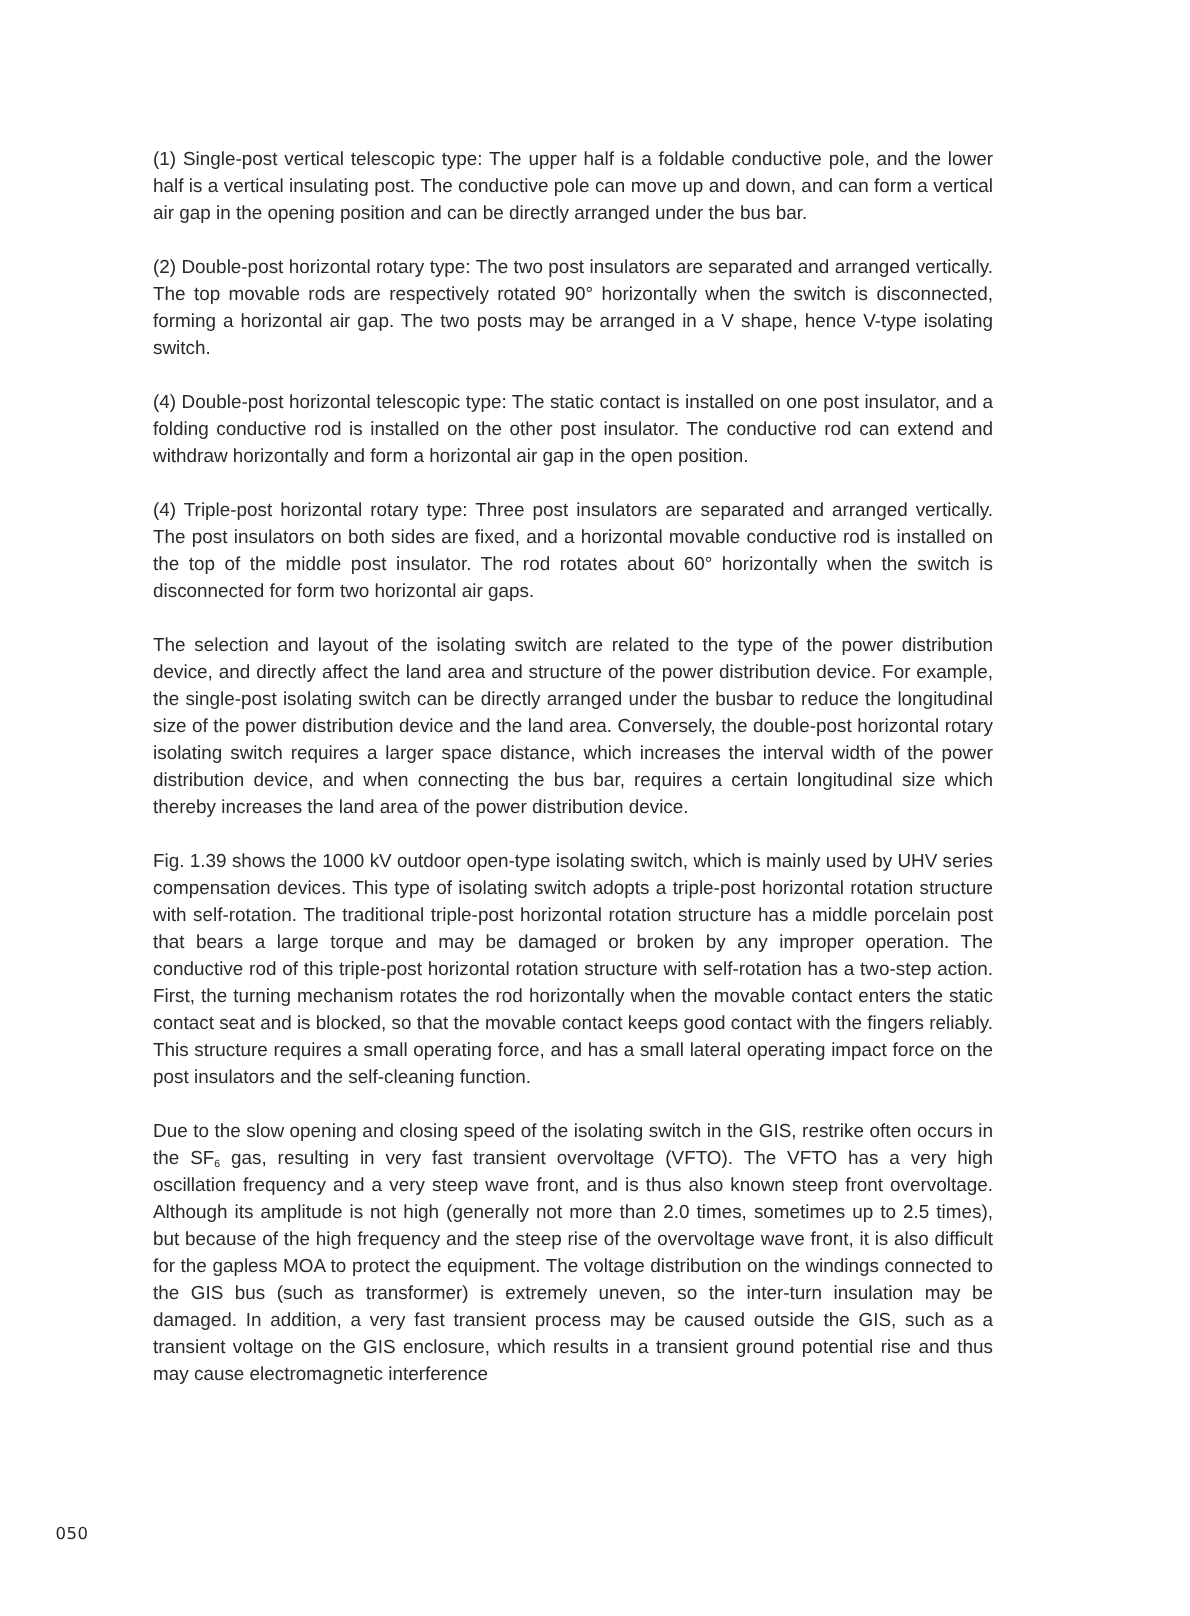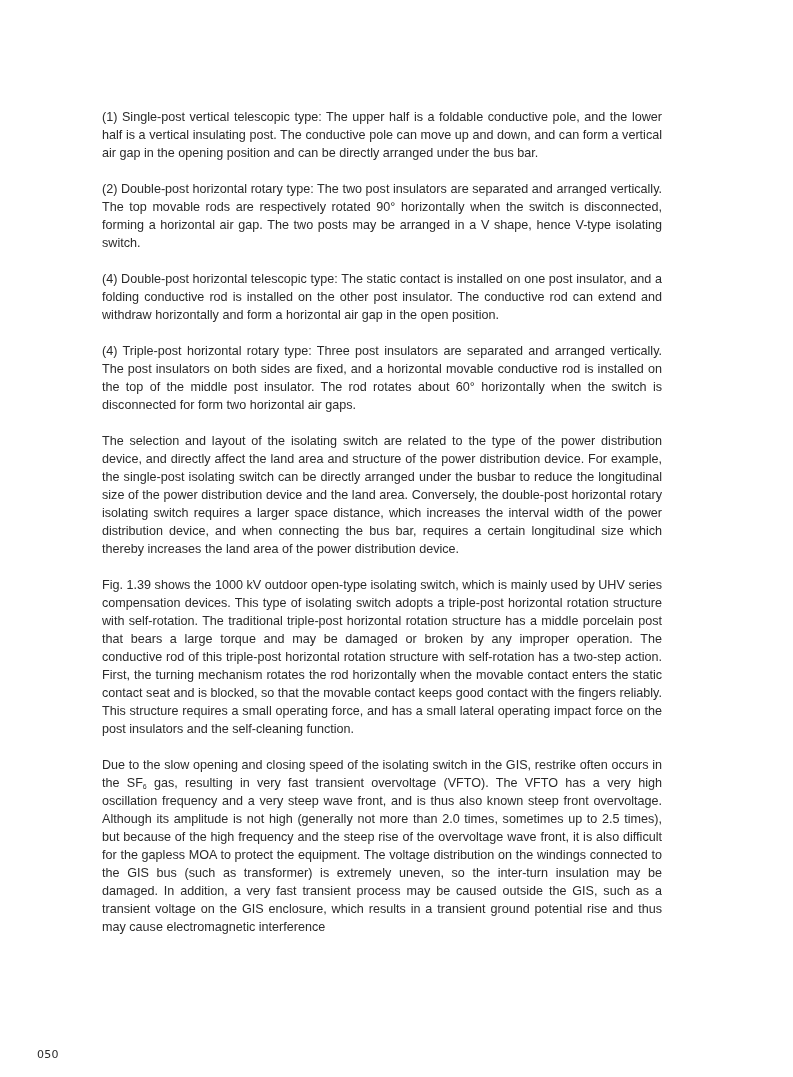--- a/index.html
+++ b/index.html
@@ -1,32 +1,32 @@
 <!DOCTYPE html>
 <html><head>
 <meta charset="utf-8">
 <style>
   html, body { margin: 0; padding: 0; background: #ffffff; }
   body { width: 793px; height: 1077px; position: relative; overflow: hidden; }
   .page-body {
     position: absolute;
     left: 102px;
-    top: 108px;
+    top: 97px;
     width: 560px;
     font-family: "Liberation Sans", sans-serif;
     font-size: 12.6px;
     line-height: 18px;
     color: #2a2a2a;
     text-align: justify;
   }
   .page-body p { margin: 0 0 18px 0; }
   .page-number {
     position: absolute;
     left: 37px;
-    top: 1048px;
+    top: 1016px;
     font-family: "DejaVu Sans", sans-serif;
     font-size: 11px;
     color: #2a2a2a;
     letter-spacing: 0.3px;
   }
   sub { font-size: 7px; vertical-align: -2px; line-height: 0; }
 </style>
 </head>
 <body>
 

